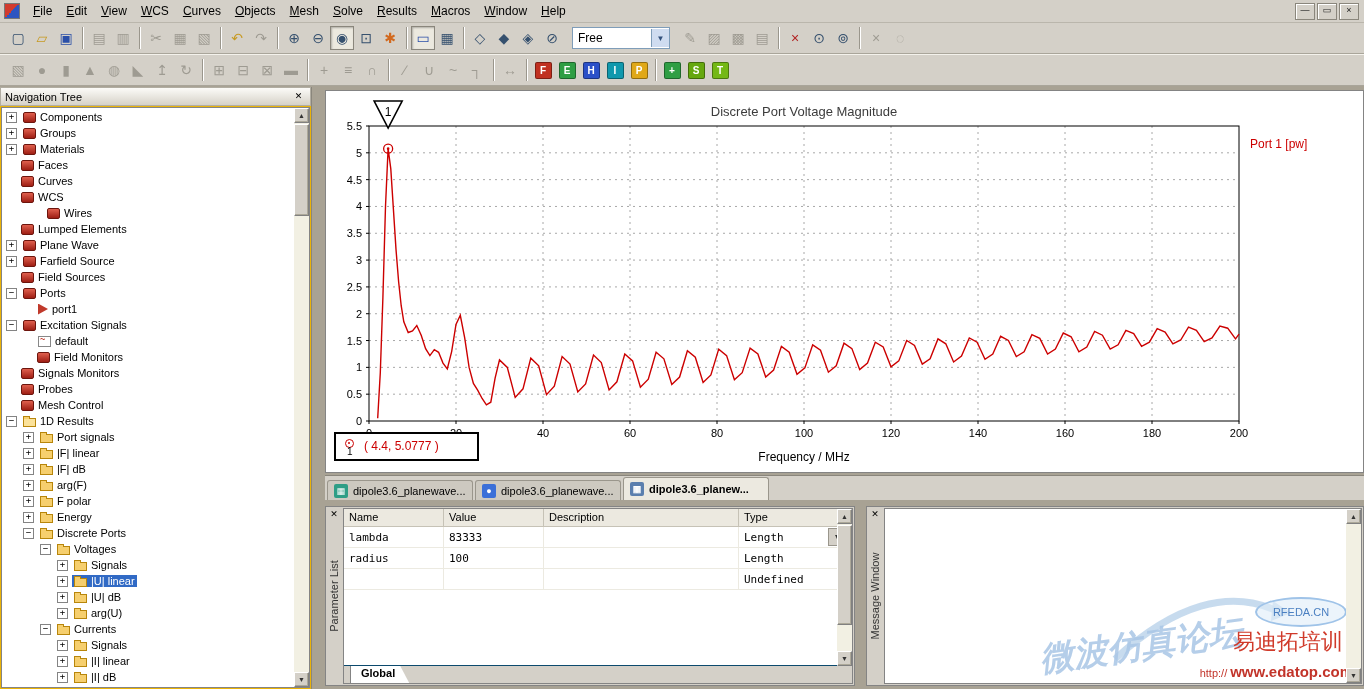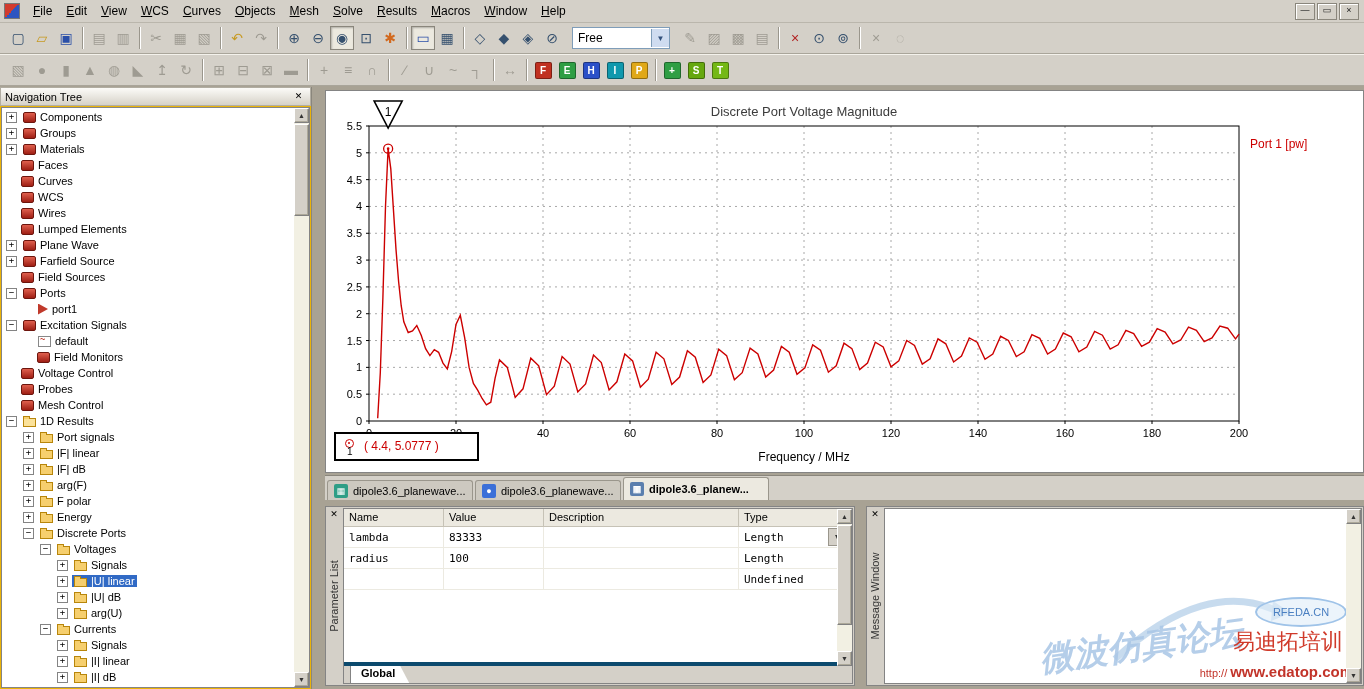--- a/index.html
+++ b/index.html
@@ -112,21 +112,21 @@
                 display:flex;flex-direction:column;overflow:hidden;}
   .param-header{display:flex;height:18px;flex:none;background:#ece9e0;font-size:11px;}
   .ph-cell{box-sizing:border-box;padding:2px 5px;border-right:1px solid #c6c2b6;border-bottom:1px solid #c6c2b6;overflow:hidden;}
   .param-row{display:flex;height:20px;flex:none;font-family:"DejaVu Sans Mono","Liberation Mono",monospace;
              font-size:11px;border-bottom:1px solid #eceae1;}
   .pr-cell{box-sizing:border-box;padding:3px 5px;border-right:1px solid #eceae1;overflow:hidden;display:flex;align-items:center;}
   .w-name{width:100px;flex:none;} .w-val{width:100px;flex:none;} .w-desc{width:195px;flex:none;} .w-type{flex:1;}
   .type-dd{margin-left:auto;width:16px;height:16px;background:#d4d0c8;border:1px solid #9a968c;
            font-size:7px;display:flex;align-items:center;justify-content:center;color:#333;}
   .param-fill{flex:1;background:#fff;}
-  .global-strip{height:17px;flex:none;background:#d4d0c8;border-top:4px solid #0c4a6e;display:flex;align-items:stretch;padding-left:6px;}
+  .global-strip{height:17px;flex:none;background:#d4d0c8;border-top:1px solid #0c4a6e;display:flex;align-items:stretch;padding-left:6px;}
   .global-tab{font-size:11px;font-weight:bold;padding:1px 14px 0 10px;background:#fff;
               clip-path:polygon(0 0,calc(100% - 9px) 0,100% 100%,0 100%);
               border-left:1px solid #848484;}
   .param-sb{top:0;bottom:0;right:0;}
 
   
   .msg-inner{position:absolute;inset:0;overflow:hidden;}
   .wm-script{position:absolute;right:118px;bottom:14px;color:#a9c6e6;font-size:34px;font-style:italic;
              font-weight:bold;transform:rotate(-8deg);white-space:nowrap;opacity:.85;}
   .wm-badge{position:absolute;right:14px;bottom:56px;width:88px;height:26px;border:2px solid #9fc3e8;
@@ -401,21 +401,21 @@
             <span class="tree-label">Curves</span>
           </span>
         </div>
         <div class="tree-row" style="padding-left: 4px;">
           <span class="exp-spacer"></span>
           <span class="hl">
             <span class="ti ti-component"></span>
             <span class="tree-label">WCS</span>
           </span>
         </div>
-        <div class="tree-row" style="padding-left: 4px;">
+        <div class="tree-row" style="padding-left: 4px; margin-left: 26px;">
           <span class="exp-spacer"></span>
           <span class="hl">
             <span class="ti ti-component"></span>
             <span class="tree-label">Wires</span>
           </span>
         </div>
         <div class="tree-row" style="padding-left: 4px;">
           <span class="exp-spacer"></span>
           <span class="hl">
             <span class="ti ti-component"></span>
@@ -475,21 +475,21 @@
           <span class="exp-spacer"></span>
           <span class="hl">
             <span class="ti ti-component"></span>
             <span class="tree-label">Field Monitors</span>
           </span>
         </div>
         <div class="tree-row" style="padding-left: 4px;">
           <span class="exp-spacer"></span>
           <span class="hl">
             <span class="ti ti-component"></span>
-            <span class="tree-label">Voltage Control</span>
+            <span class="tree-label">Signals Monitors</span>
           </span>
         </div>
         <div class="tree-row" style="padding-left: 4px;">
           <span class="exp-spacer"></span>
           <span class="hl">
             <span class="ti ti-component"></span>
             <span class="tree-label">Probes</span>
           </span>
         </div>
         <div class="tree-row" style="padding-left: 4px;">

